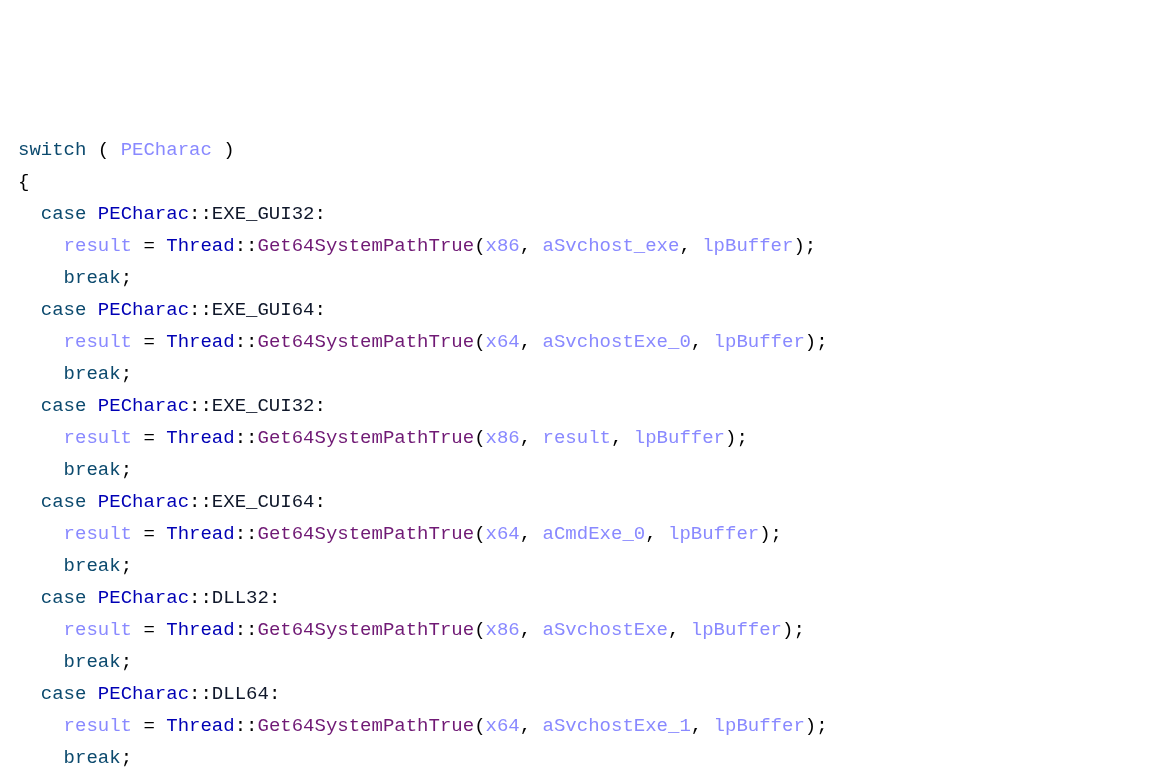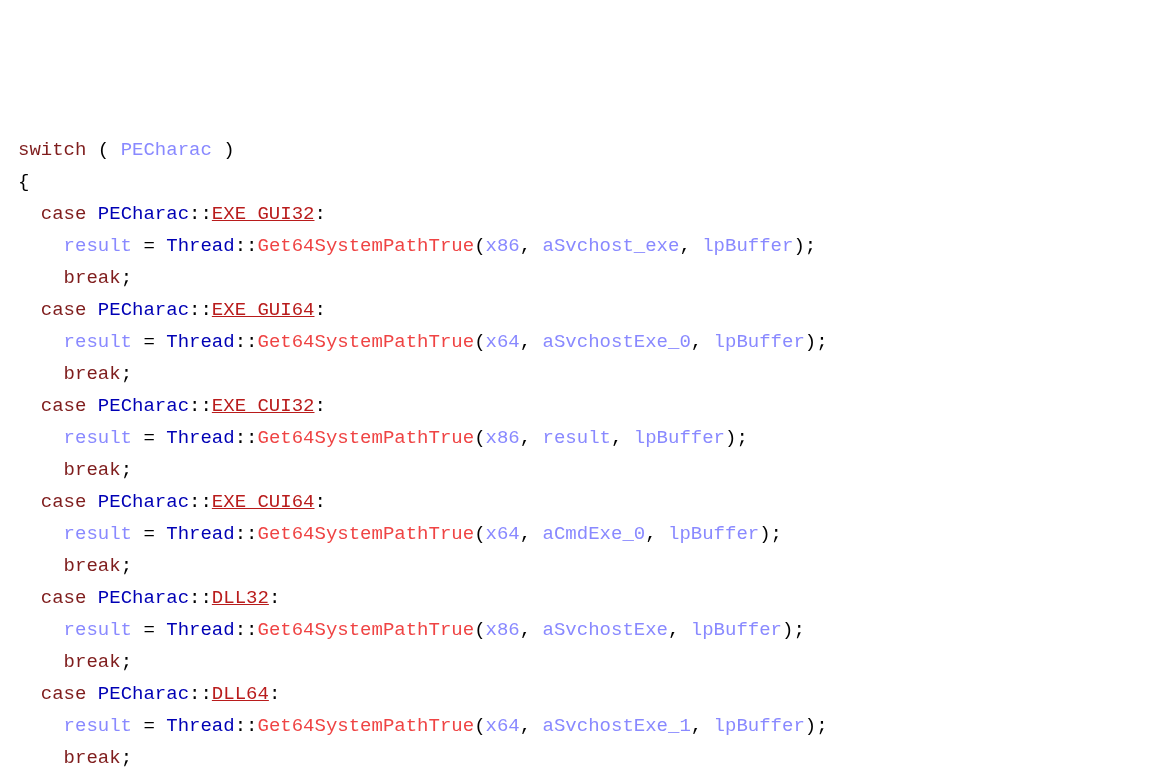--- a/index.html
+++ b/index.html
@@ -5,25 +5,25 @@
   body {
     margin: 0;
     padding: 6px 18px;
     background: #ffffff;
     font-family: Consolas, "Courier New", monospace;
     font-size: 19px;
     line-height: 32px;
     color: #000000;
     white-space: pre;
   }
-  .kw { color: #7f1d1d; }       
+  .kw { color: #0c4a6e; }       
   .ident { color: #8989ff; }      
-  .func { color: #ef4444; }     
+  .func { color: #701a75; }     
   .scope { color: #0000b5; }    
-  .enum { color: #b91c1c; text-decoration: underline; }     
+  .enum { color: #0f172a; }     
 </style>
 </head>
 <body>
 
 
 
 <div><span><span class="kw">switch</span> ( <span class="ident">PECharac</span> )</span>
 <span>{</span>
 <span>  <span class="kw">case</span> <span class="scope">PECharac</span><span>::</span><span class="enum">EXE_GUI32</span>:</span>
 <span>    <span class="ident">result</span> <span>=</span> <span class="scope">Thread</span><span>::</span><span class="func">Get64SystemPathTrue</span>(<span class="ident">x86</span>, <span class="ident">aSvchost_exe</span>, <span class="ident">lpBuffer</span>);</span>

